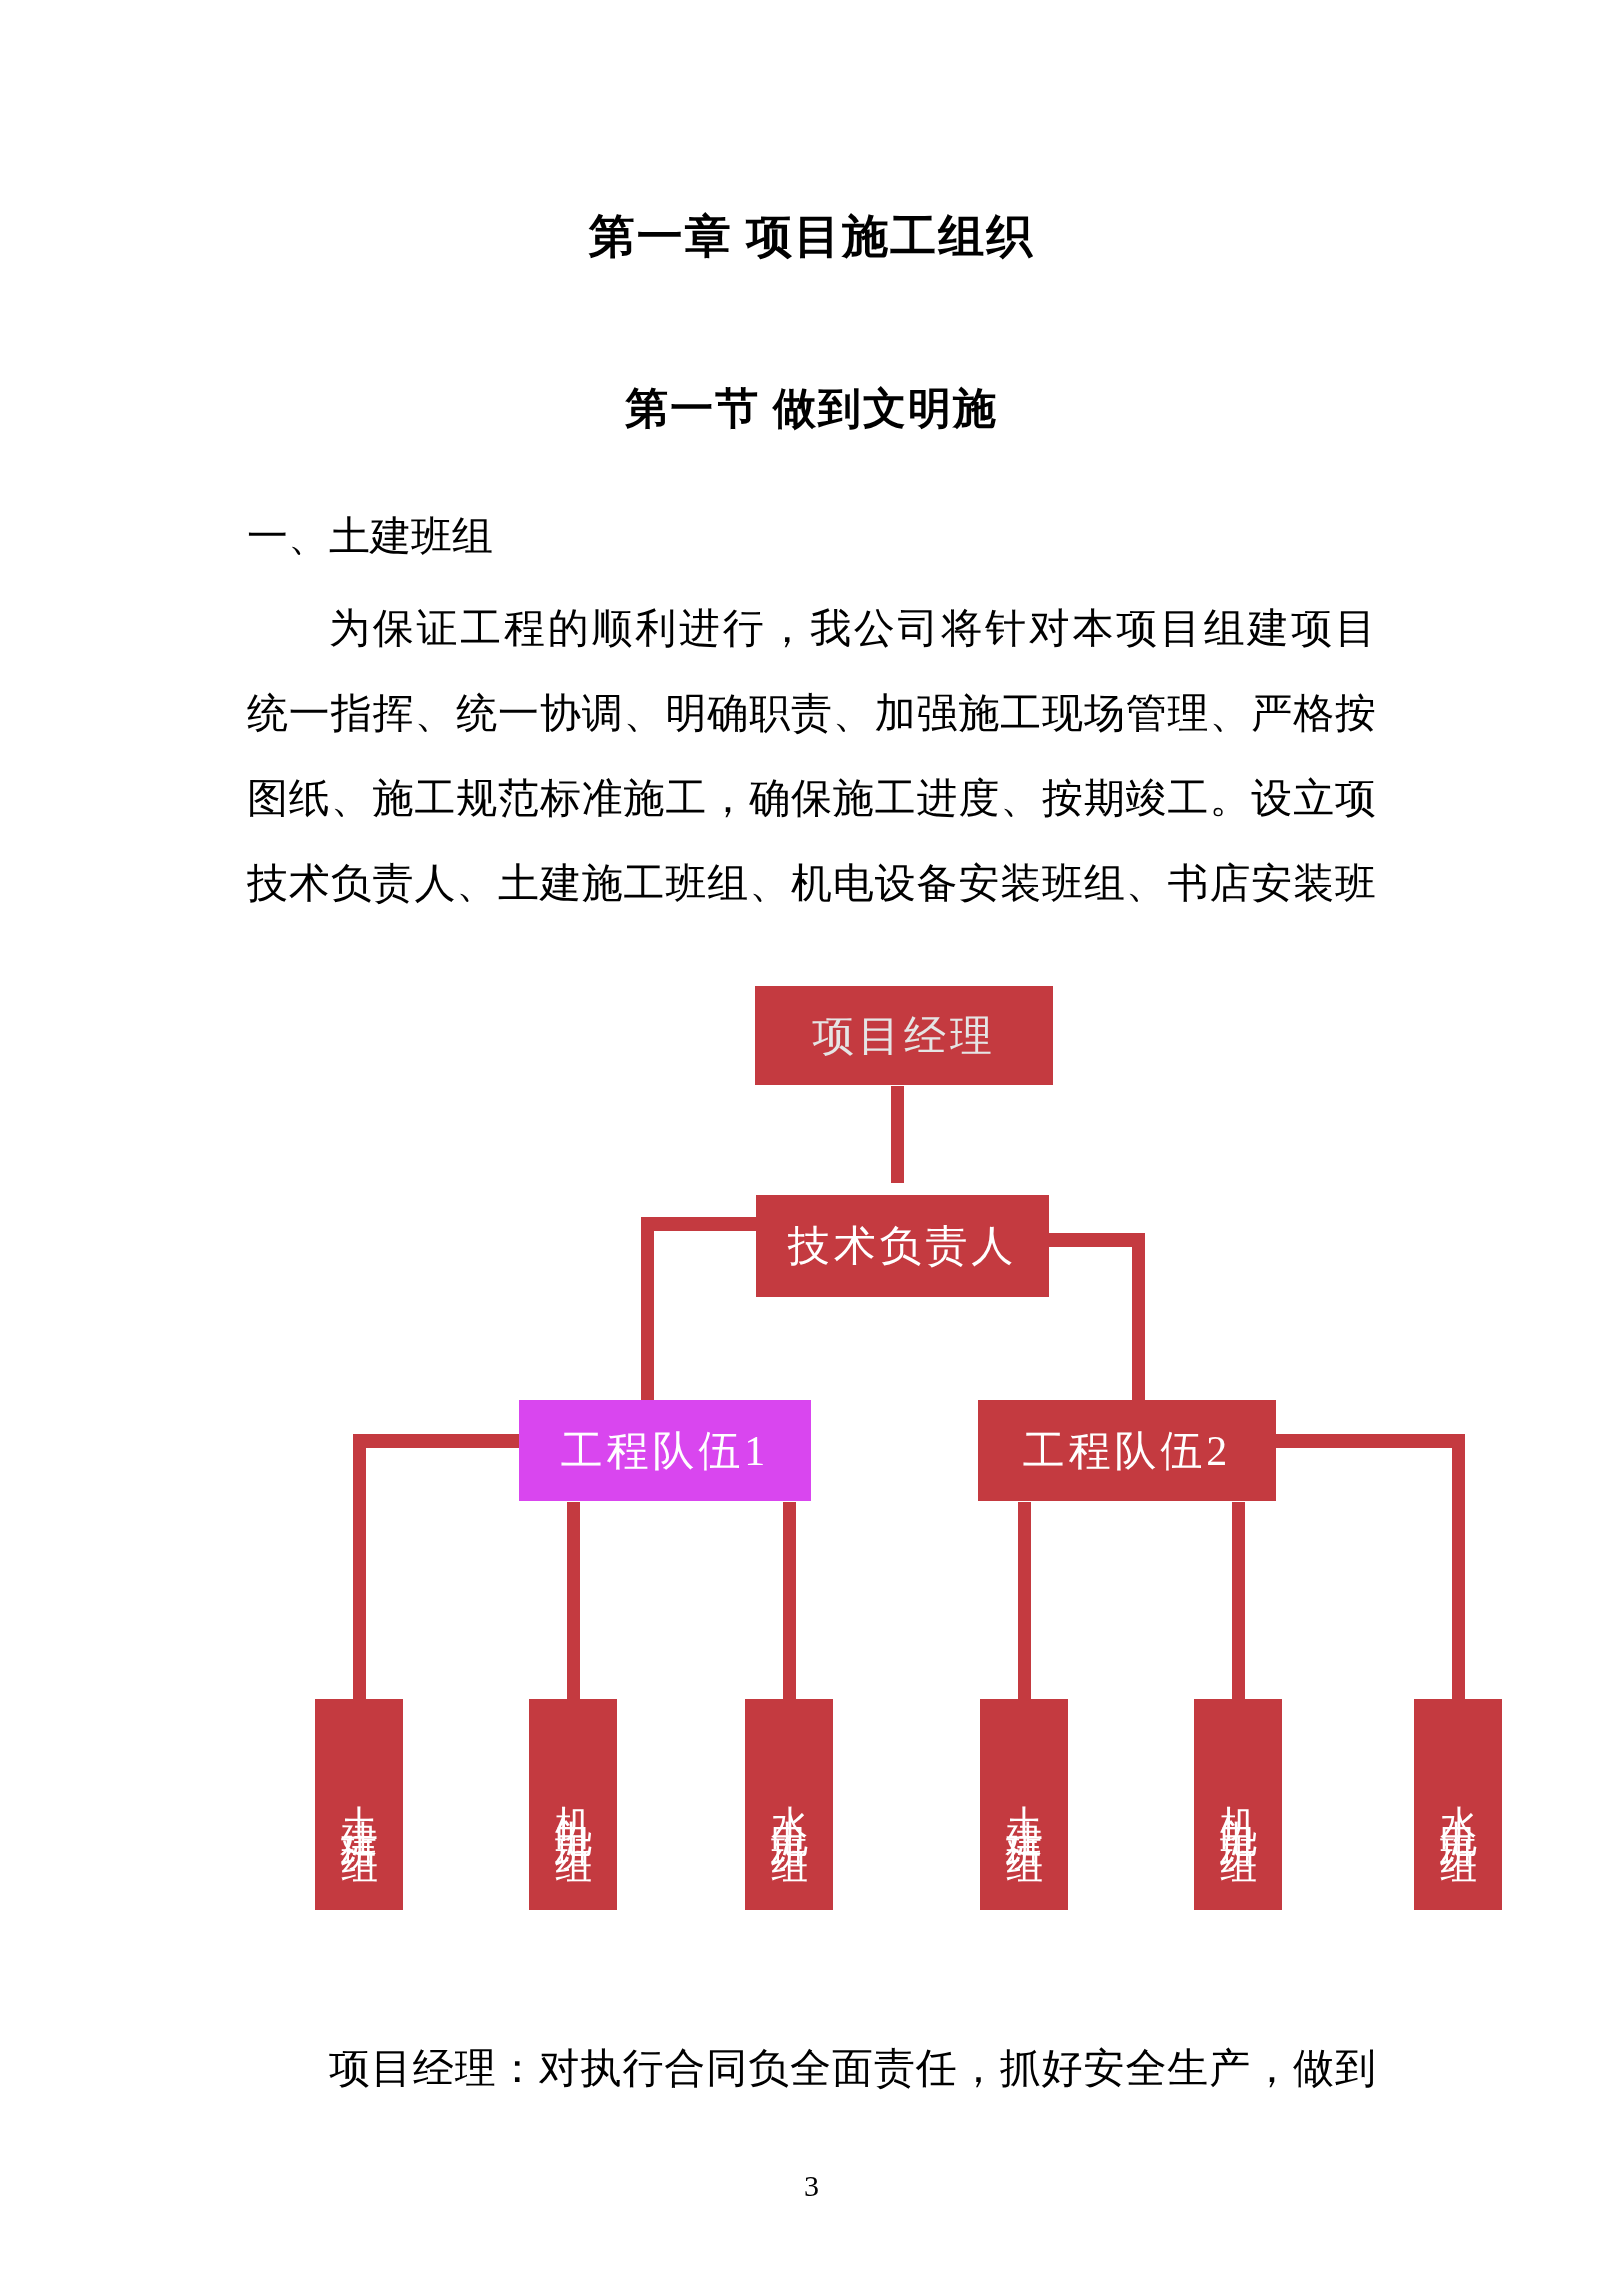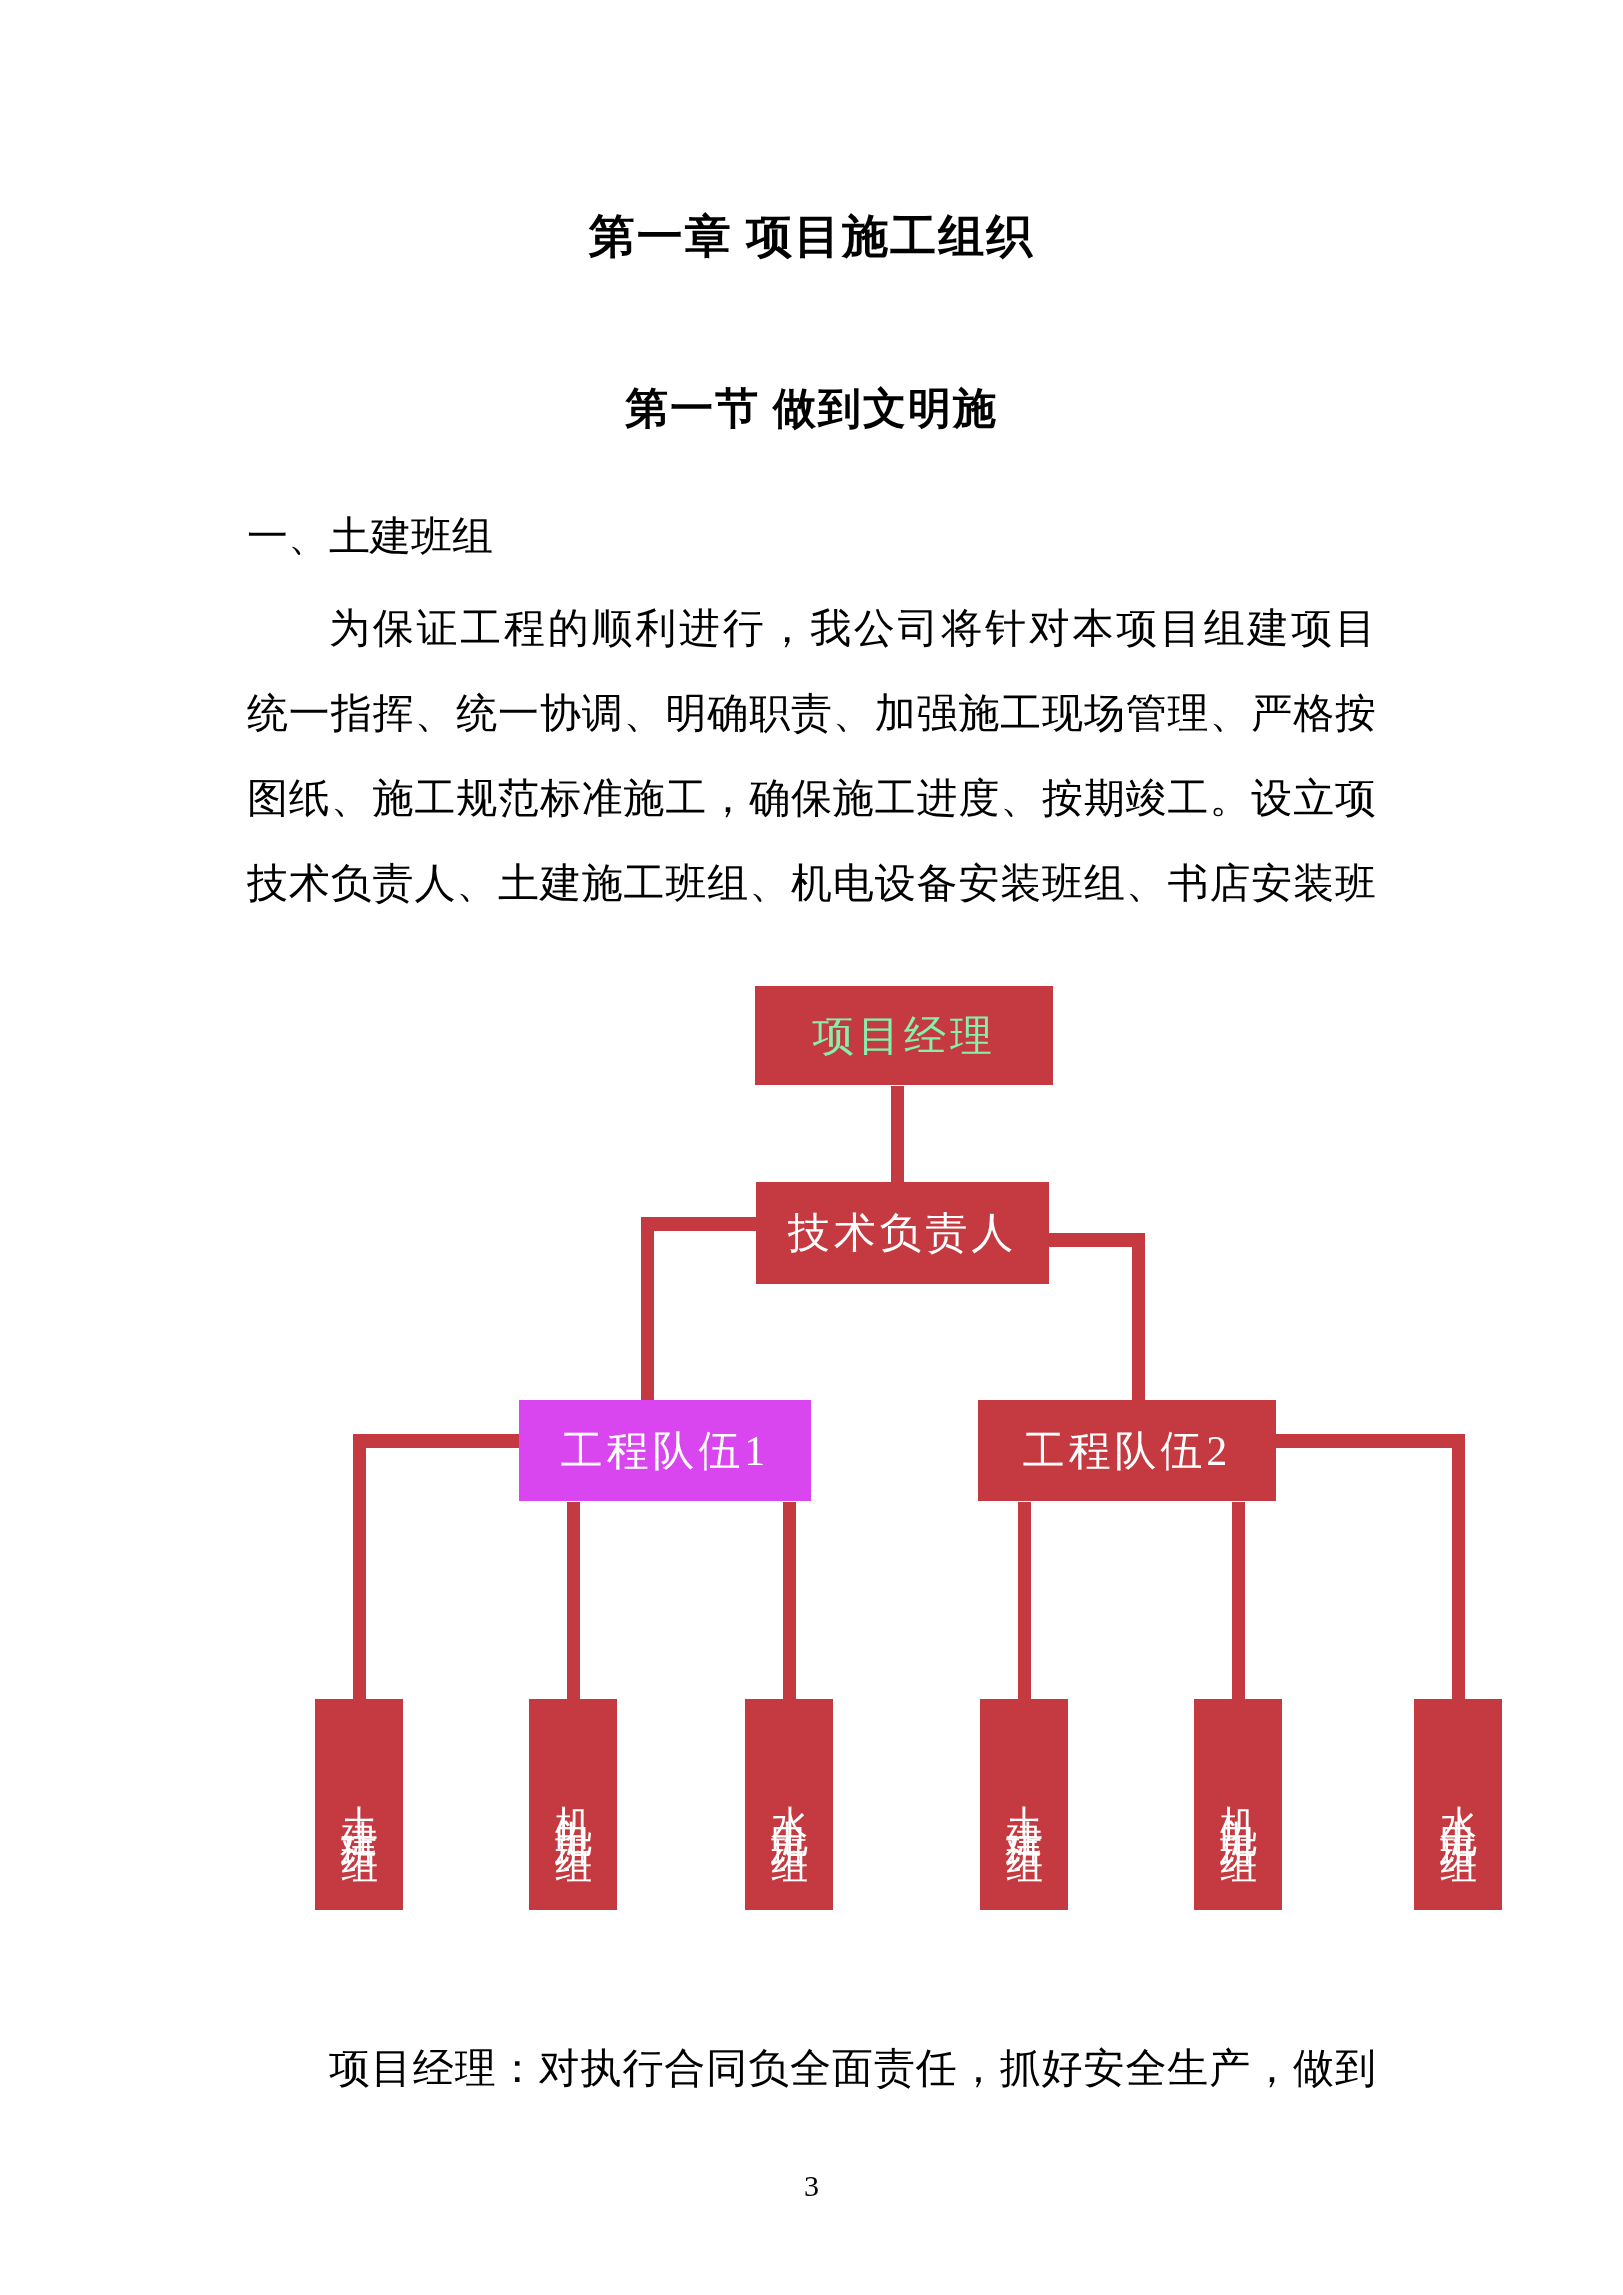--- a/index.html
+++ b/index.html
@@ -114,22 +114,22 @@
     <div class="conn v-td-t2" style="background: rgb(196, 58, 64);"></div>
     <div class="conn h-t1-l" style="background: rgb(196, 58, 64);"></div>
     <div class="conn v-t1-c1" style="background: rgb(196, 58, 64);"></div>
     <div class="conn v-t1-c2" style="background: rgb(196, 58, 64);"></div>
     <div class="conn v-t1-c3" style="background: rgb(196, 58, 64);"></div>
     <div class="conn v-t2-c4" style="background: rgb(196, 58, 64);"></div>
     <div class="conn v-t2-c5" style="background: rgb(196, 58, 64);"></div>
     <div class="conn h-t2-r" style="background: rgb(196, 58, 64);"></div>
     <div class="conn v-t2-c6" style="background: rgb(196, 58, 64);"></div>
 
-    <div class="node pm" style="background: rgb(196, 58, 64); color: #86efac;">项目经理</div>
-    <div class="node td" style="background: rgb(196, 58, 64); color: rgb(255, 255, 255);">技术负责人</div>
+    <div class="node pm" style="background: rgb(196, 58, 64); color: #e5e5e5;">项目经理</div>
+    <div class="node td" style="background: rgb(196, 58, 64); color: rgb(255, 255, 255); margin-top: 13px;">技术负责人</div>
     <div class="node team1" style="background: #d946ef; color: rgb(255, 255, 255);">工程队伍1</div>
     <div class="node team2" style="background: rgb(196, 58, 64); color: rgb(255, 255, 255);">工程队伍2</div>
 
     <div class="cbox" style="left: 315px; background: rgb(196, 58, 64); color: rgb(255, 255, 255);">土建班组</div>
     <div class="cbox" style="left: 529px; background: rgb(196, 58, 64); color: rgb(255, 255, 255);">机电班组</div>
     <div class="cbox" style="left: 745px; background: rgb(196, 58, 64); color: rgb(255, 255, 255);">水电班组</div>
     <div class="cbox" style="left: 980px; background: rgb(196, 58, 64); color: rgb(255, 255, 255);">土建班组</div>
     <div class="cbox" style="left: 1194px; background: rgb(196, 58, 64); color: rgb(255, 255, 255);">机电班组</div>
     <div class="cbox" style="left: 1414px; background: rgb(196, 58, 64); color: rgb(255, 255, 255);">水电班组</div>
   </div>

